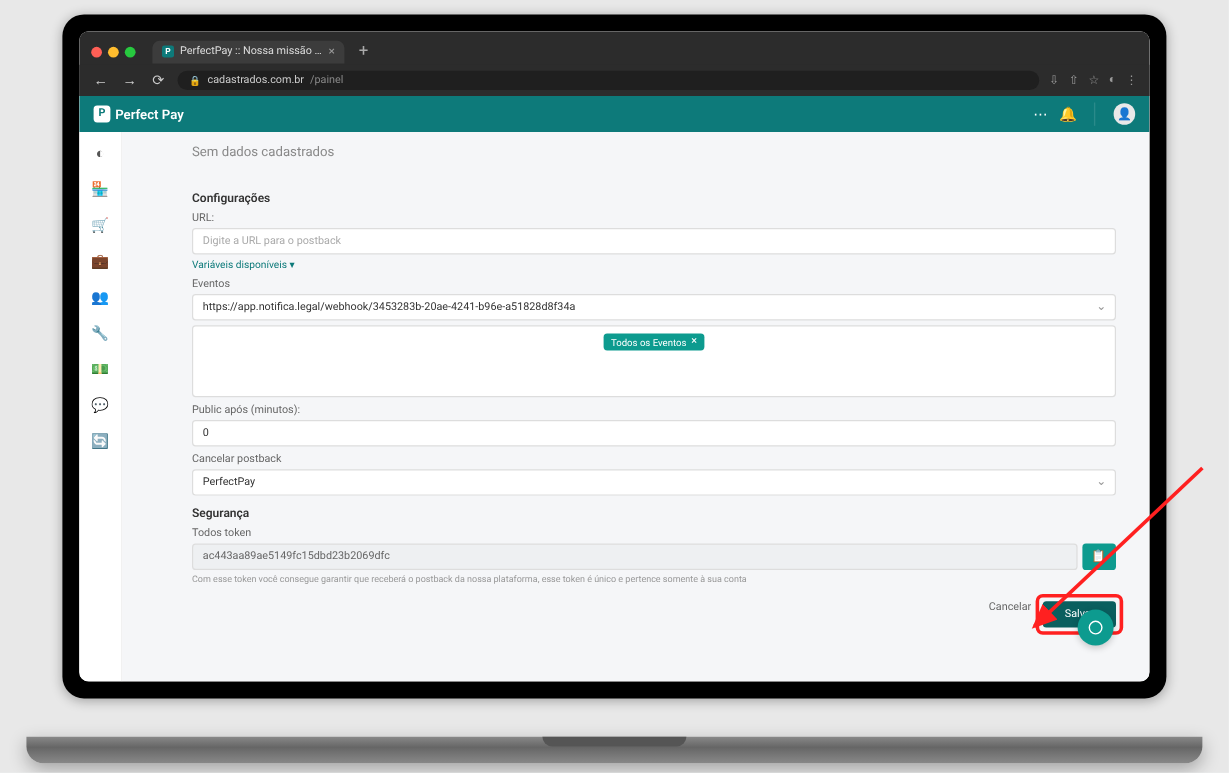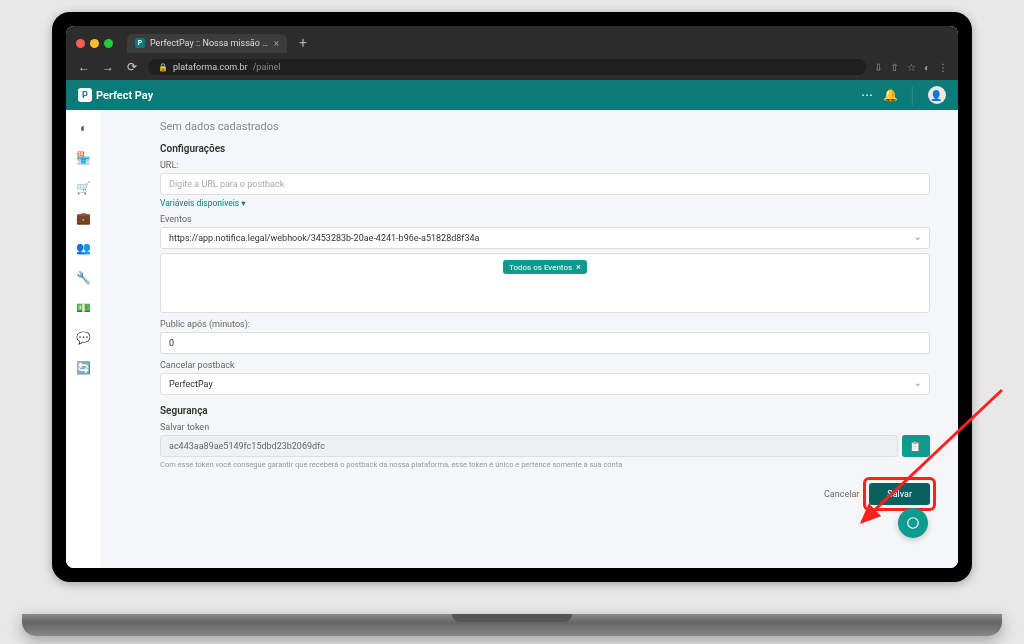--- a/index.html
+++ b/index.html
@@ -38,36 +38,36 @@
 .logo-icon { width: 14px; height: 14px; background: #fff; color: #0d7a7a; border-radius: 3px; display: flex; align-items: center; justify-content: center; font-size: 9px; font-weight: bold; }
 .header-right { margin-left: auto; display: flex; align-items: center; gap: 10px; }
 .header-icon { color: #fff; font-size: 12px; cursor: pointer; }
 .avatar { width: 18px; height: 18px; background: #e8e8e8; border-radius: 50%; display: flex; align-items: center; justify-content: center; font-size: 10px; color: #666; }
 
 .app-body { flex: 1; display: flex; overflow: hidden; }
 .sidebar { width: 36px; background: #fff; border-right: 1px solid #eee; padding: 8px 0; display: flex; flex-direction: column; align-items: center; gap: 10px; }
 .sidebar-icon { color: #555; font-size: 12px; cursor: pointer; width: 20px; height: 20px; display: flex; align-items: center; justify-content: center; }
 
 .content { flex: 1; background: #f5f6f8; padding: 10px 28px 10px 58px; overflow-y: auto; font-size: 9px; color: #555; position: relative; }
-.page-title { font-size: 11px; color: #888; margin-bottom: 10px; }
+.page-title { font-size: 11px; color: #888; margin-bottom: 27px; }
 .section-title { font-size: 10px; color: #333; font-weight: 600; margin: 8px 0 4px; }
 .field-label { font-size: 9px; color: #666; margin: 6px 0 3px; }
 .input { width: 100%; border: 1px solid #ddd; border-radius: 3px; padding: 5px 8px; font-size: 9px; background: #fff; color: #333; }
 .input::placeholder { color: #aaa; }
 .link-small { color: #0d7a7a; font-size: 8.5px; cursor: pointer; margin-top: 3px; display: inline-block; }
 .select-wrap { position: relative; }
 .select-wrap::after { content: "⌄"; position: absolute; right: 8px; top: 4px; color: #999; font-size: 10px; pointer-events: none; }
 .tag-box { border: 1px solid #ddd; border-radius: 3px; background: #fff; padding: 6px; min-height: 60px; margin-top: 4px; text-align: center; }
 .tag { display: inline-flex; align-items: center; background: #0d9b8f; color: #fff; font-size: 8px; padding: 2px 6px; border-radius: 3px; gap: 4px; }
 .tag-x { cursor: pointer; font-size: 9px; }
 .token-row { display: flex; gap: 4px; }
 .token-input { flex: 1; background: #eef0f2; border: 1px solid #ddd; border-radius: 3px; padding: 5px 8px; font-size: 9px; color: #666; }
 .copy-btn { background: #0d9b8f; color: #fff; border: none; border-radius: 3px; width: 28px; display: flex; align-items: center; justify-content: center; cursor: pointer; font-size: 10px; }
 .hint { font-size: 7.5px; color: #999; margin-top: 3px; }
-.actions { display: flex; justify-content: flex-end; gap: 10px; align-items: center; margin-top: 14px; }
+.actions { display: flex; justify-content: flex-end; gap: 10px; margin-top: 14px; }
 .btn-cancel { color: #666; font-size: 9px; cursor: pointer; }
 .btn-save { background: #0a5f5f; color: #fff; border: none; padding: 6px 18px; border-radius: 3px; font-size: 9px; cursor: pointer; }
 .highlight-box { position: absolute; border: 3px solid #ff2020; border-radius: 6px; pointer-events: none; }
 
 .fab { position: absolute; right: 30px; bottom: 30px; width: 30px; height: 30px; background: #0d9b8f; border-radius: 50%; display: flex; align-items: center; justify-content: center; color: #fff; font-size: 14px; cursor: pointer; box-shadow: 0 2px 6px rgba(0,0,0,0.2); }
 
 .arrow-svg { position: absolute; pointer-events: none; z-index: 100; }
 </style>
 </head>
 <body>
@@ -89,21 +89,21 @@
             <span class="tab-close">×</span>
           </div>
           <div class="new-tab">+</div>
         </div>
         <div class="addr-bar">
           <span class="nav-btn">←</span>
           <span class="nav-btn">→</span>
           <span class="nav-btn">⟳</span>
           <div class="url-box">
             <span class="url-lock">🔒</span>
-            <span>plataforma.com.br</span>
+            <span>cadastrados.com.br</span>
               <span style="color:#888">/painel</span>
           </div>
           <div class="addr-right">
             <span>⇩</span>
             <span>⇧</span>
             <span>☆</span>
             <span>◐</span>
             <span>⋮</span>
           </div>
         </div>
@@ -158,21 +158,21 @@
 
             <div class="field-label">Public após (minutos):</div>
             <input class="input" value="0" style="">
 
             <div class="field-label">Cancelar postback</div>
             <div class="select-wrap">
               <input class="input" value="PerfectPay" style="">
             </div>
 
             <div class="section-title" style="margin-top:10px">Segurança</div>
-            <div class="field-label">Salvar token</div>
+            <div class="field-label">Todos token</div>
             <div class="token-row">
               <input class="token-input" readonly="" value="ac443aa89ae5149fc15dbd23b2069dfc" style="">
               <button class="copy-btn">📋</button>
             </div>
             <div class="hint">Com esse token você consegue garantir que receberá o postback da nossa plataforma, esse token é único e pertence somente à sua conta</div>
 
             <div class="actions">
               <span class="btn-cancel">Cancelar</span>
               <div style="position:relative">
                 <button class="btn-save">Salvar</button>

